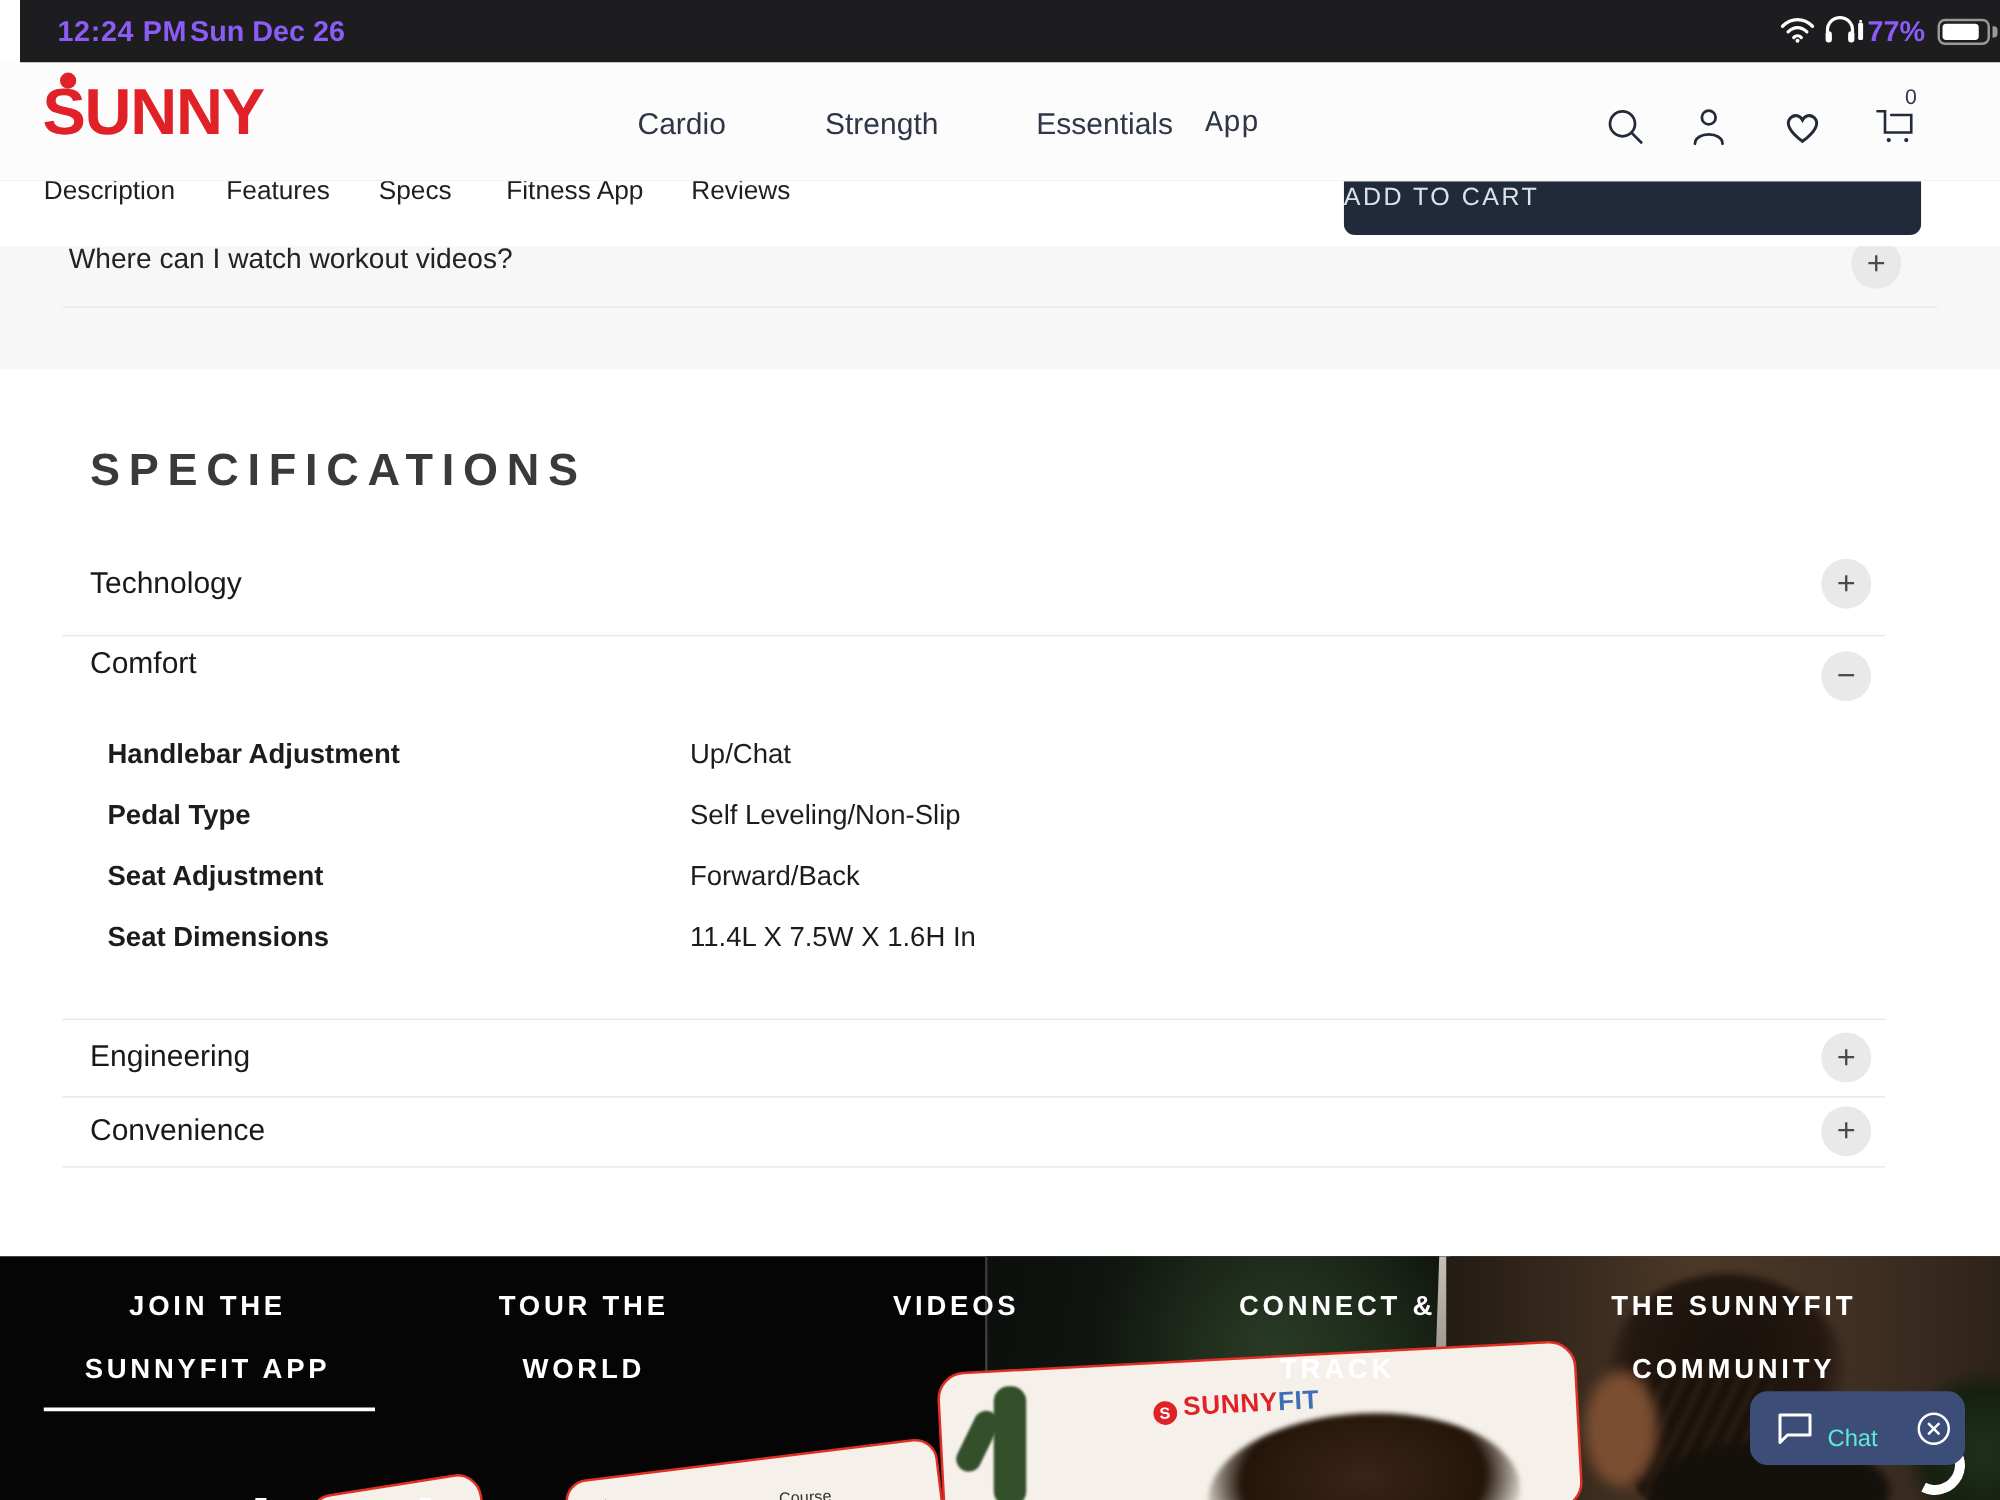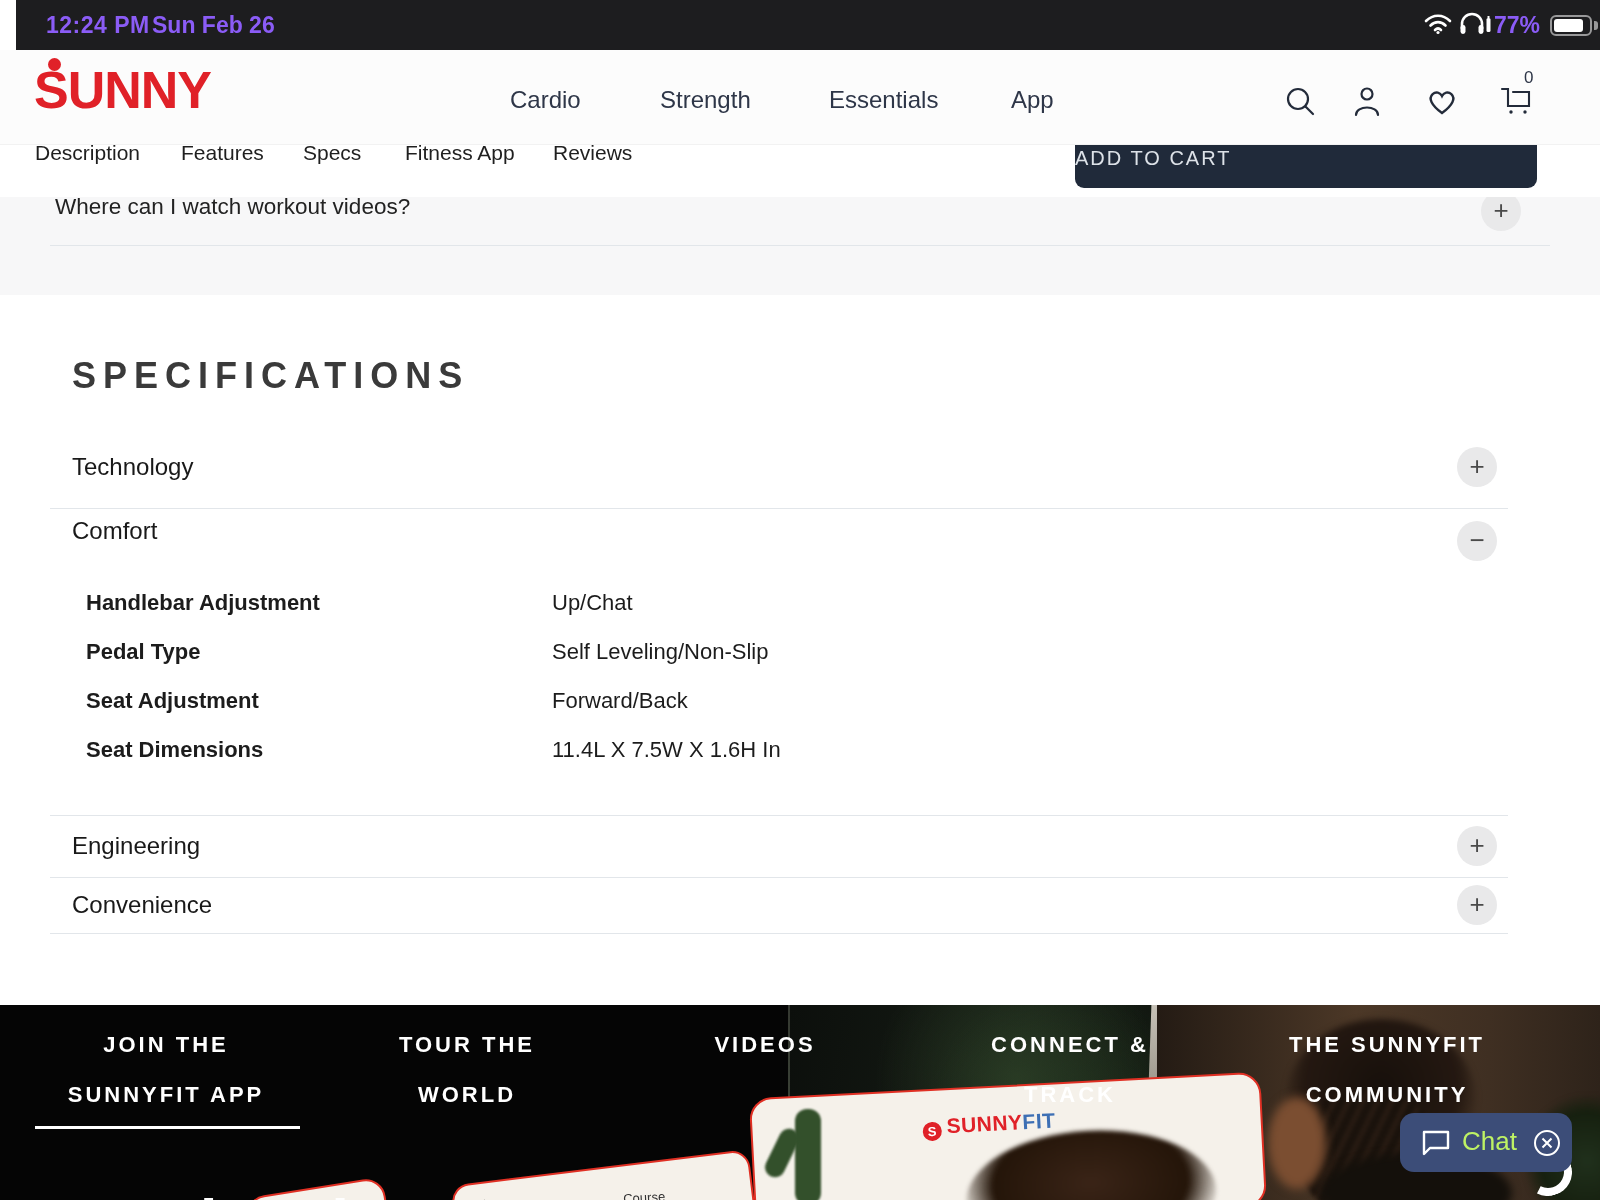--- a/index.html
+++ b/index.html
@@ -18,21 +18,21 @@
   .sb-batt{position:absolute;left:1534px;top:15px;width:42px;height:21px;border:2px solid rgba(255,255,255,.55);border-radius:6px;}
   .sb-batt-fill{position:absolute;left:2px;top:2px;bottom:2px;width:77%;background:#fff;border-radius:3px;}
   .sb-batt-nub{position:absolute;left:1578px;top:21px;width:4px;height:9px;background:rgba(255,255,255,.55);border-radius:0 3px 3px 0;}
   
   .header{position:absolute;left:0;top:50px;width:1600px;height:95px;background:#fcfcfc;border-bottom:1px solid rgba(0,0,0,.04);}
   .logo{position:absolute;left:32px;top:6px;width:170px;height:84px;cursor:pointer;}
   .logo-brand{position:absolute;left:2px;top:8px;font-size:52px;font-weight:700;color:#e02128;letter-spacing:-1px;line-height:52px;}
   .logo-dot{position:absolute;left:16px;top:2px;width:13px;height:13px;border-radius:50%;background:#e02128;}
   .logo-tag{position:absolute;left:24px;top:64px;font-size:10.5px;font-weight:700;color:#4a4a4a;letter-spacing:5px;white-space:nowrap;margin-top:36px;}
   .nav-item{position:absolute;top:36px;font-size:24px;color:#2e3648;cursor:pointer;}
-  .nav-cardio{left:510px;}.nav-strength{left:660px;}.nav-essentials{left:829px;}.nav-app{left:1011px;}
+  .nav-cardio{left:510px;}.nav-strength{left:660px;}.nav-essentials{left:829px;}.nav-app{left:964px;font-family:Liberation Mono, monospace;}
   .hicon{position:absolute;top:84px;width:34px;height:34px;cursor:pointer;}
   .hicon svg{display:block;}
   .cart-count{position:absolute;left:1524px;top:68px;font-size:17px;color:#2e3648;}
   
   .productbar{position:absolute;left:0;top:145px;width:1600px;height:52px;background:#ffffff;overflow:hidden;}
   .ptab{position:absolute;top:-6px;font-size:21px;color:#1f1f1f;cursor:pointer;line-height:28px;}
   .pt-0{left:35px;}.pt-1{left:181px;}.pt-2{left:303px;}.pt-3{left:405px;}.pt-4{left:553px;}
   .atc-clip{position:absolute;left:1075px;top:0px;width:462px;height:45px;overflow:hidden;}
   .atc-btn{position:absolute;left:0;top:-17px;width:462px;height:60px;background:#202a3a;border-radius:9px;color:#dde2e8;
     font-size:20px;letter-spacing:2px;cursor:pointer;}
@@ -100,33 +100,33 @@
   .cactus2{position:absolute;left:772px;top:122px;width:20px;height:52px;background:#33502b;border-radius:10px;transform:rotate(26deg);filter:blur(1px);}
   .fcol{position:absolute;top:15px;width:340px;text-align:center;color:#fff;font-weight:700;
     font-size:22px;letter-spacing:3px;line-height:50px;white-space:nowrap;cursor:pointer;z-index:5;}
   .fc-0{left:-4px;}.fc-1{left:297px;}.fc-2{left:595px;}.fc-3{left:900px;}.fc-4{left:1217px;}
   .funderline{position:absolute;left:35px;top:121px;width:265px;height:3px;background:#fff;z-index:5;}
   .teaser{position:absolute;left:118px;top:181px;font-size:64px;font-weight:700;color:#fff;z-index:4;white-space:nowrap;}
   
   .chat{position:absolute;left:1400px;top:1113px;width:172px;height:59px;background:#3c4d78;border-radius:14px;
     z-index:20;cursor:pointer;}
   .chat-bubble{position:absolute;left:20px;top:15px;}
-  .chat-label{position:absolute;left:62px;top:13px;font-size:26px;color:#bef264;}
+  .chat-label{position:absolute;left:62px;top:28px;font-size:19px;color:#5eead4;}
   .chat-x{position:absolute;left:132px;top:15px;}
   .white-arc{position:absolute;left:1524px;top:1148px;width:48px;height:48px;border-radius:50%;z-index:19;
     border:8px solid transparent;border-bottom-color:#fff;border-right-color:#fff;transform:rotate(-18deg);}
 </style>
 </head>
 <body>
 
 <div id="canvas">
 
   <div class="statusbar">
     <span class="sb-time">12:24 PM</span>
-    <span class="sb-date">Sun Feb 26</span>
+    <span class="sb-date">Sun Dec 26</span>
     <span class="sb-wifi">
       <svg width="28" height="22" viewBox="0 0 28 22" fill="none" stroke="#fff" stroke-width="2.6" stroke-linecap="round">
         <path d="M2 8 C9 1 19 1 26 8"></path>
           <path d="M6.5 12.5 C11 8 17 8 21.5 12.5"></path>
           <path d="M11 17 C12.8 15.2 15.2 15.2 17 17"></path>
         <circle cx="14" cy="19.5" r="1.6" fill="#fff" stroke="none"></circle>
       </svg>
     </span>
     <span class="sb-head">
       <svg width="32" height="26" viewBox="0 0 32 26" fill="none">

